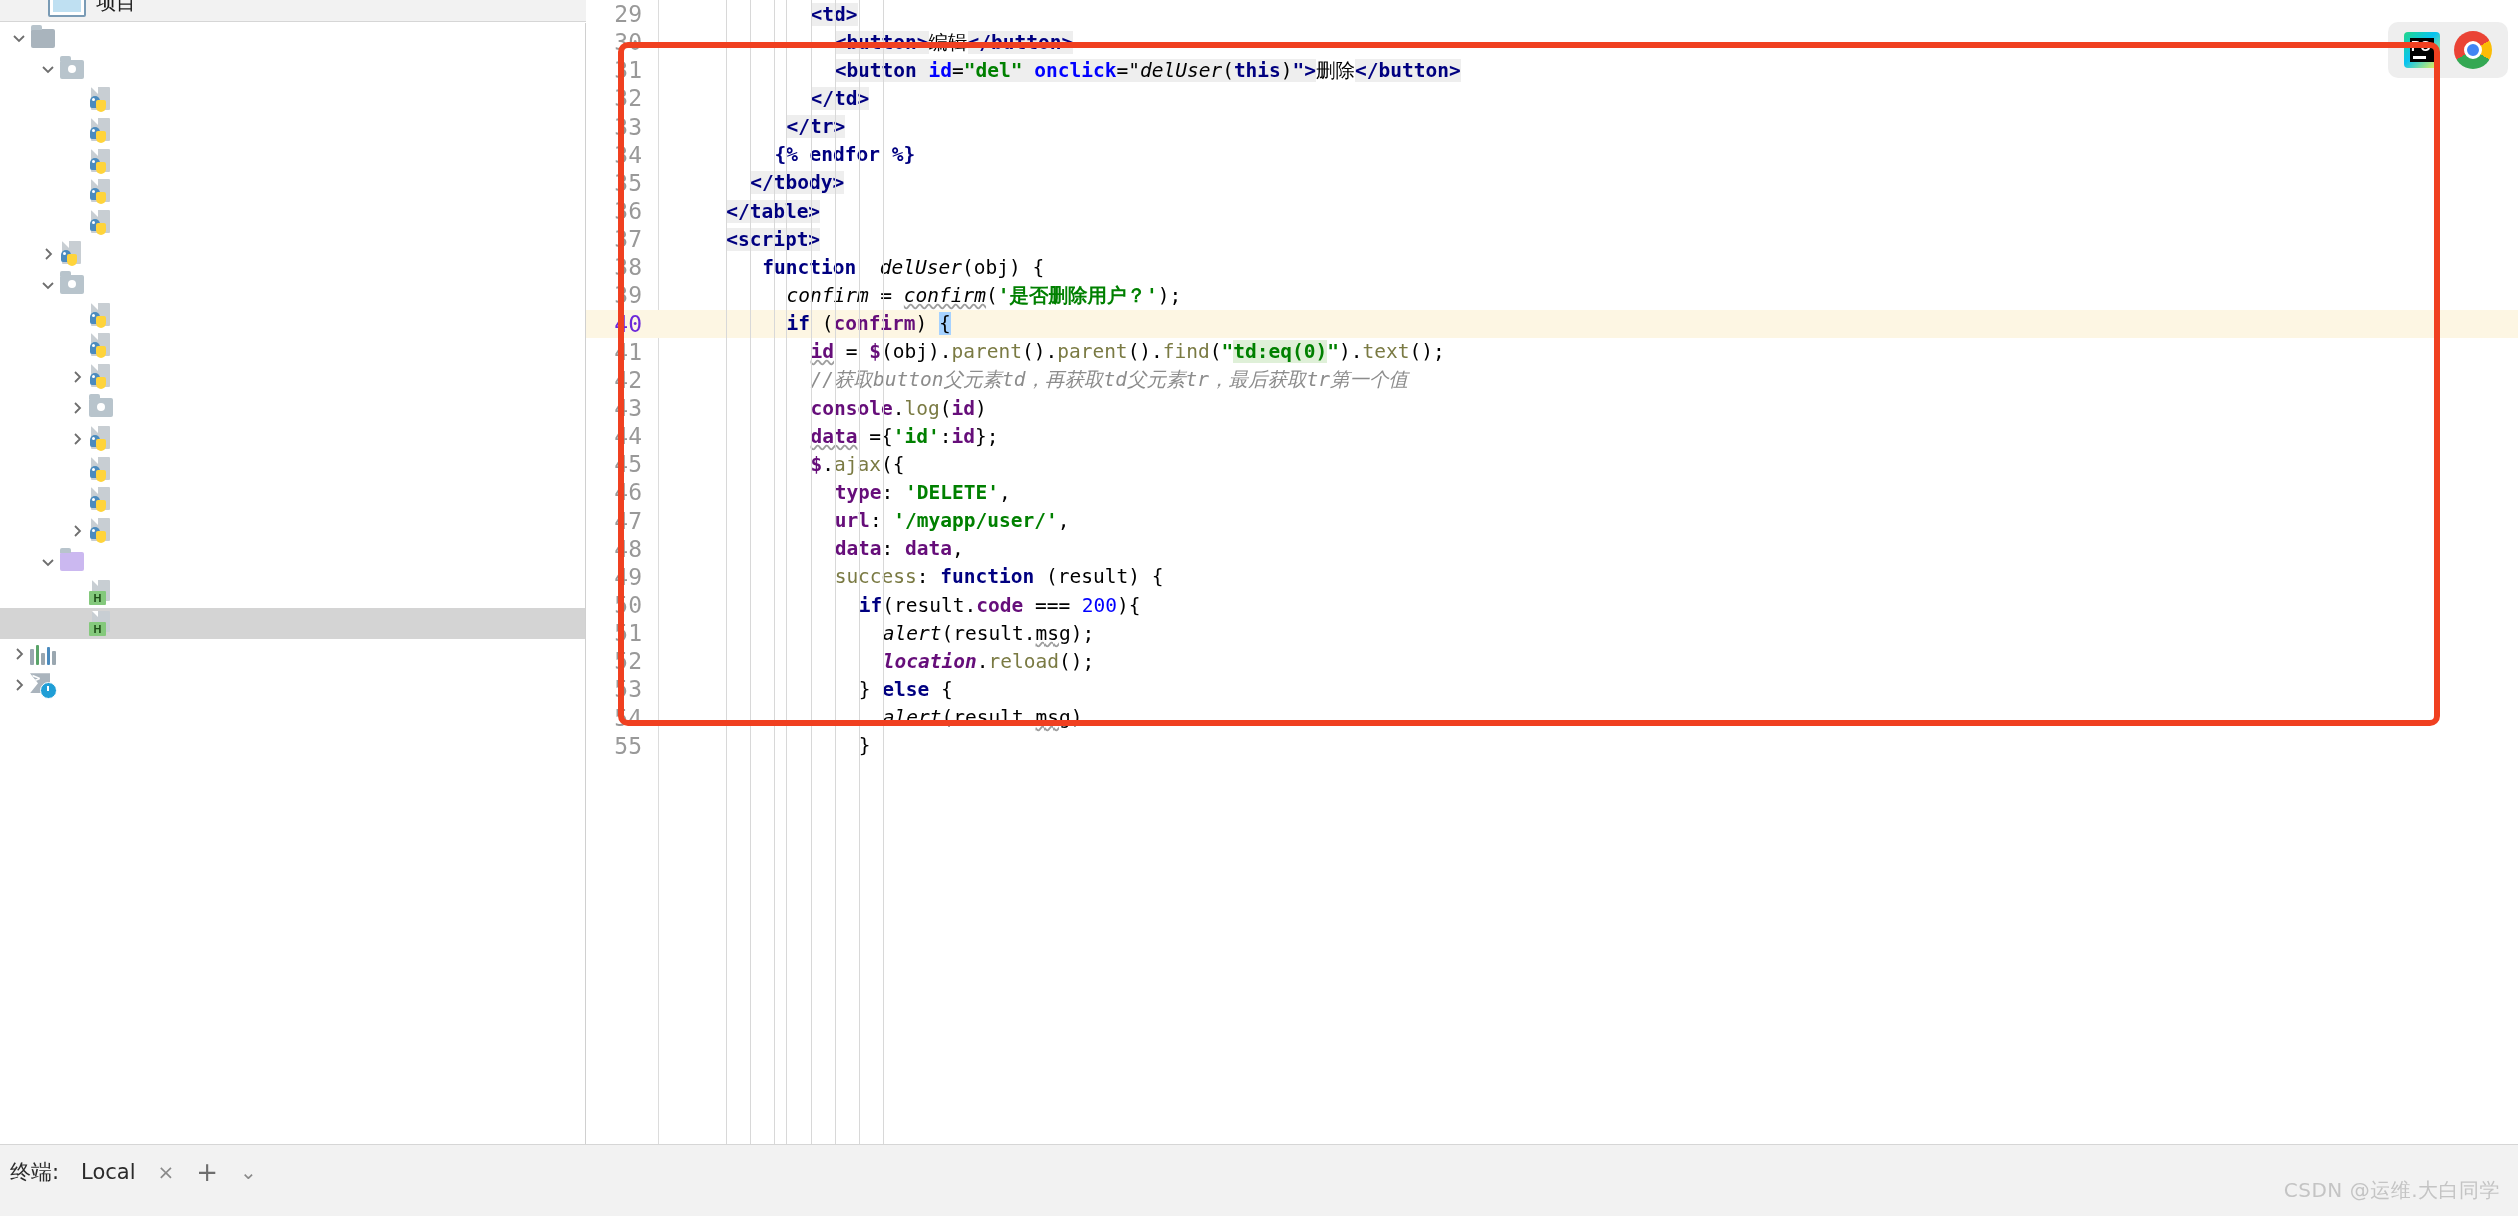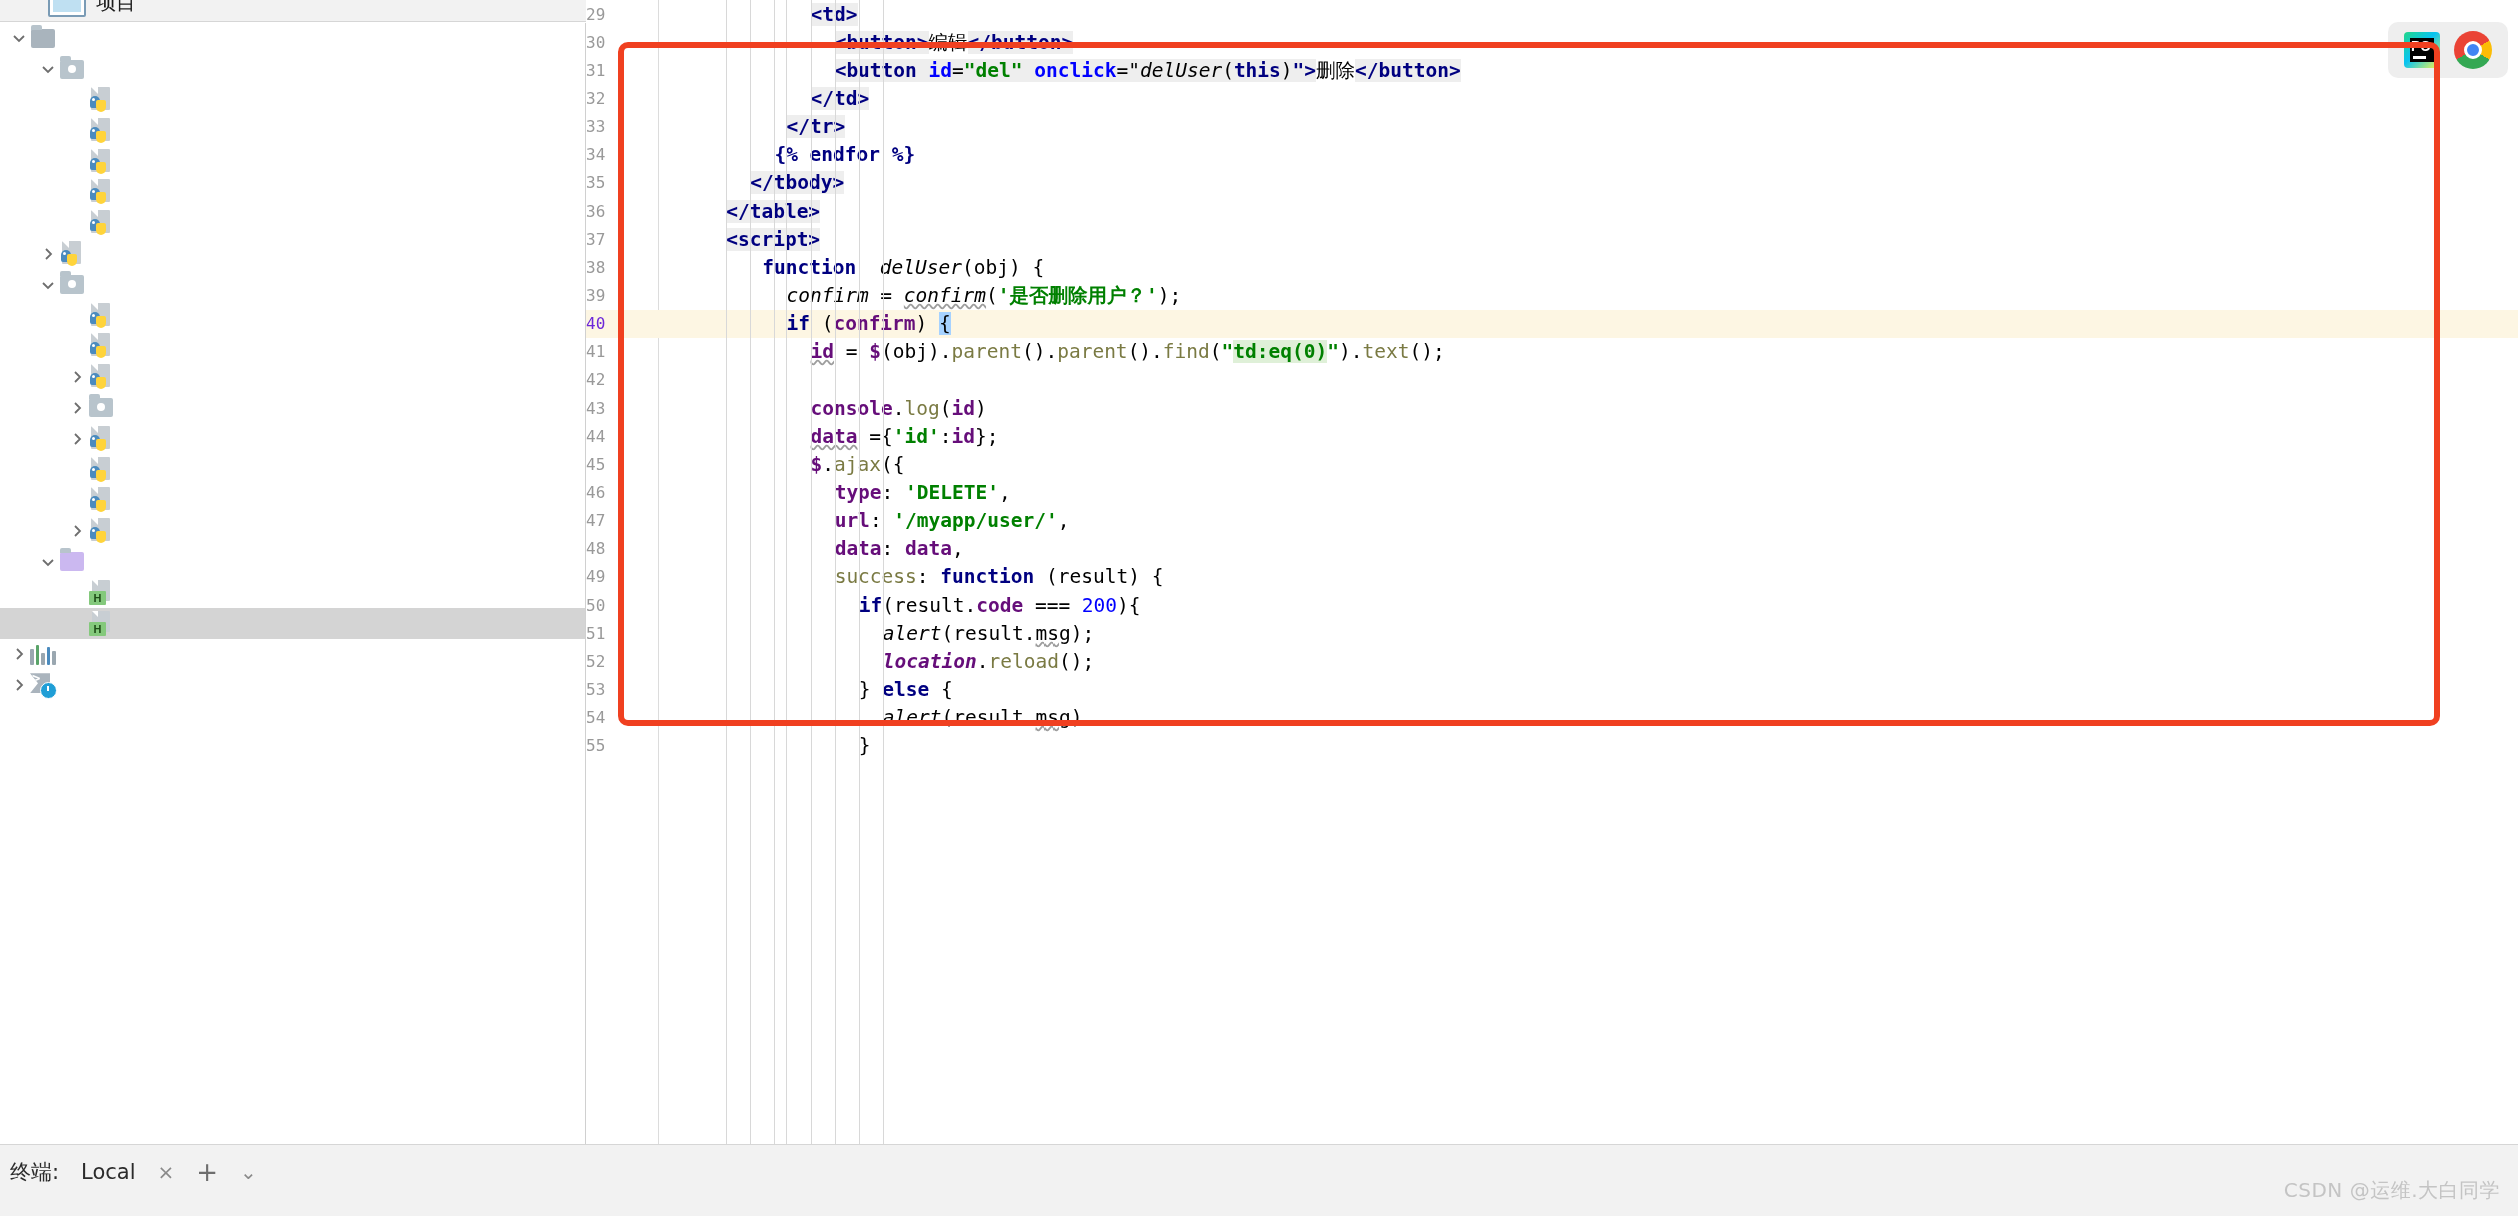--- a/index.html
+++ b/index.html
@@ -195,22 +195,22 @@
     position: absolute; left: 0; top: 0; right: 0; bottom: 0;
   }
   .cline {
     position: relative; height: 28.15px; display: flex; align-items: center;
     white-space: pre;
     font-family: "DejaVu Sans Mono", "Liberation Mono", monospace;
     font-size: 19.5px;
     color: #000000;
   }
   .cline .lnum {
-    width: 56px; min-width: 56px; 
-    color: #999999; font-size: 16px; padding-right: 16px;
+    width: 56px; min-width: 56px; text-align: right;
+    color: #999999; font-size: 23px; padding-right: 16px;
     box-sizing: content-box;
   }
   .cline.cur { background: #fdf6e3; }
   .cline.cur .lnum { color: #6d28d9; }
   .ctext { padding-left: 20px; position: relative; }
 
   
   .code-area .guides {
     position: absolute; left: 0; top: 0; bottom: 0; right: 0;
     pointer-events: none;
@@ -657,21 +657,21 @@
         <div class="cline"><span class="lnum">32</span><span class="ctext" style="margin-left: 132.55px;"><span class="k-tag hl-tag">&lt;/td&gt;</span></span></div>
         <div class="cline"><span class="lnum">33</span><span class="ctext" style="margin-left: 108.45px;"><span class="k-tag hl-tag">&lt;/tr&gt;</span></span></div>
         <div class="cline"><span class="lnum">34</span><span class="ctext" style="margin-left: 96.4px;"><span class="k-tag">{% endfor %}</span></span></div>
         <div class="cline"><span class="lnum">35</span><span class="ctext" style="margin-left: 72.3px;"><span class="k-tag hl-tag">&lt;/tbody&gt;</span></span></div>
         <div class="cline"><span class="lnum">36</span><span class="ctext" style="margin-left: 48.2px;"><span class="k-tag hl-tag">&lt;/table&gt;</span></span></div>
         <div class="cline"><span class="lnum">37</span><span class="ctext" style="margin-left: 48.2px;"><span class="k-tag hl-tag">&lt;script&gt;</span></span></div>
         <div class="cline"><span class="lnum">38</span><span class="ctext" style="margin-left: 84.35px;"><span class="k-kw">function</span><span class="k-plain">  </span><span class="k-it">delUser</span><span class="k-plain">(</span><span class="k-plain und">obj</span><span class="k-plain">) {</span></span></div>
         <div class="cline"><span class="lnum">39</span><span class="ctext" style="margin-left: 108.45px;"><span class="k-it">confirm</span><span class="k-plain"> = </span><span class="k-it und-wavy">confirm</span><span class="k-plain">(</span><span class="k-str">'是否删除用户？'</span><span class="k-plain">);</span></span></div>
         <div class="cline cur"><span class="lnum">40</span><span class="ctext" style="margin-left: 108.45px;"><span class="k-kw">if</span><span class="k-plain"> (</span><span class="k-var">confirm</span><span class="k-plain">) </span><span class="k-plain caret-box">{</span></span></div>
         <div class="cline"><span class="lnum">41</span><span class="ctext" style="margin-left: 132.55px;"><span class="k-var und-wavy">id</span><span class="k-plain"> = </span><span class="k-var">$</span><span class="k-plain">(</span><span class="k-plain und">obj</span><span class="k-plain">).</span><span class="k-fn">parent</span><span class="k-plain">().</span><span class="k-fn">parent</span><span class="k-plain">().</span><span class="k-fn">find</span><span class="k-plain">(</span><span class="k-str">"</span><span class="k-str hl-sel">td:eq(0)</span><span class="k-str">"</span><span class="k-plain">).</span><span class="k-fn">text</span><span class="k-plain">();</span></span></div>
-        <div class="cline"><span class="lnum">42</span></div>
+        <div class="cline"><span class="lnum">42</span><span class="ctext" style="margin-left: 132.55px;"><span class="k-cmt">//获取button父元素td，再获取td父元素tr，最后获取tr第一个值</span></span></div>
         <div class="cline"><span class="lnum">43</span><span class="ctext" style="margin-left: 132.55px;"><span class="k-var">console</span><span class="k-plain">.</span><span class="k-fn">log</span><span class="k-plain">(</span><span class="k-var">id</span><span class="k-plain">)</span></span></div>
         <div class="cline"><span class="lnum">44</span><span class="ctext" style="margin-left: 132.55px;"><span class="k-var und-wavy">data</span><span class="k-plain"> ={</span><span class="k-str">'id'</span><span class="k-plain">:</span><span class="k-var">id</span><span class="k-plain">};</span></span></div>
         <div class="cline"><span class="lnum">45</span><span class="ctext" style="margin-left: 132.55px;"><span class="k-var">$</span><span class="k-plain">.</span><span class="k-fn">ajax</span><span class="k-plain">({</span></span></div>
         <div class="cline"><span class="lnum">46</span><span class="ctext" style="margin-left: 156.65px;"><span class="k-var">type</span><span class="k-plain">: </span><span class="k-str">'DELETE'</span><span class="k-plain">,</span></span></div>
         <div class="cline"><span class="lnum">47</span><span class="ctext" style="margin-left: 156.65px;"><span class="k-var">url</span><span class="k-plain">: </span><span class="k-str">'</span><span class="k-str und">/myapp/user/</span><span class="k-str">'</span><span class="k-plain">,</span></span></div>
         <div class="cline"><span class="lnum">48</span><span class="ctext" style="margin-left: 156.65px;"><span class="k-var">data</span><span class="k-plain">: </span><span class="k-var">data</span><span class="k-plain">,</span></span></div>
         <div class="cline"><span class="lnum">49</span><span class="ctext" style="margin-left: 156.65px;"><span class="k-fn">success</span><span class="k-plain">: </span><span class="k-kw">function</span><span class="k-plain"> (</span><span class="k-plain und">result</span><span class="k-plain">) {</span></span></div>
         <div class="cline"><span class="lnum">50</span><span class="ctext" style="margin-left: 180.75px;"><span class="k-kw">if</span><span class="k-plain">(</span><span class="k-plain und">result</span><span class="k-plain">.</span><span class="k-var">code</span><span class="k-plain"> === </span><span class="k-num">200</span><span class="k-plain">){</span></span></div>
         <div class="cline"><span class="lnum">51</span><span class="ctext" style="margin-left: 204.85px;"><span class="k-it">alert</span><span class="k-plain">(</span><span class="k-plain und">result</span><span class="k-plain">.</span><span class="k-plain und-wavy">msg</span><span class="k-plain">);</span></span></div>
         <div class="cline"><span class="lnum">52</span><span class="ctext" style="margin-left: 204.85px;"><span class="k-var k-it">location</span><span class="k-plain">.</span><span class="k-fn">reload</span><span class="k-plain">();</span></span></div>

